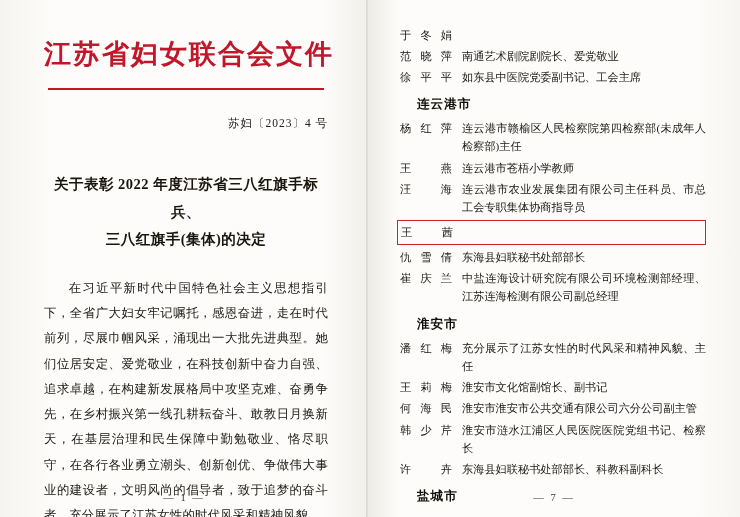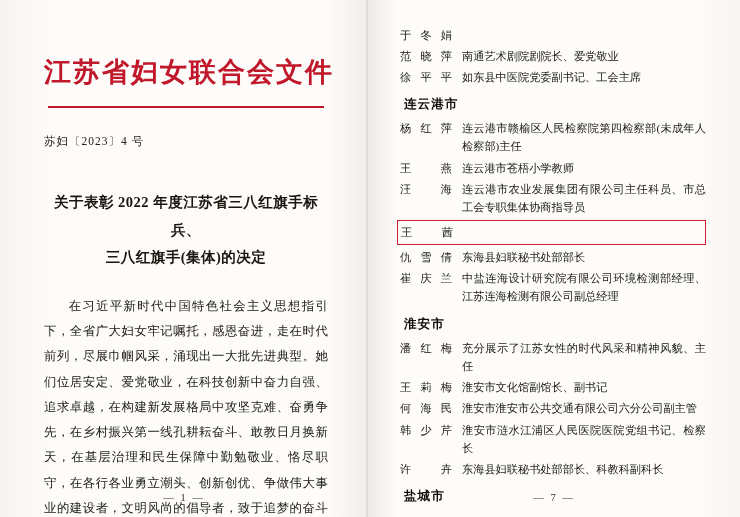--- a/index.html
+++ b/index.html
@@ -21,21 +21,21 @@
     display: flex;
   }
   .page {
     position: relative;
     background: #fbfaf7;
     box-sizing: border-box;
   }
   .page-left {
     width: 368px;
     height: 517px;
-    padding: 26px 40px 18px 44px;
+    padding: 8px 40px 18px 44px;
     background: linear-gradient(to right, #f6f4f0 0%, #fdfcfa 14%, #fdfcfa 88%, #f1efea 100%);
   }
   .page-right {
     width: 372px;
     height: 517px;
     padding: 24px 34px 18px 32px;
     background: linear-gradient(to left, #f7f5f1 0%, #fdfcfa 12%, #fdfcfa 92%, #ecebe6 100%);
   }
   .gutter {
     position: absolute;
@@ -57,21 +57,21 @@
     letter-spacing: 2px;
     margin-top: 28px;
     white-space: nowrap;
   }
   .title-rule {
     margin: 16px 4px 0 4px;
     height: 2px;
     background: #c0182a;
   }
   .doc-number {
-    text-align: left;
+    text-align: right;
     font-size: 11.5px;
     color: #23201e;
     margin-top: 26px;
     letter-spacing: 1px;
   }
   .decision-title {
     text-align: center;
     font-weight: bold;
     font-size: 14.5px;
     color: #19160f;
@@ -124,21 +124,21 @@
   }
   .roster-name span.ch { display: inline-block; }
   .roster-desc {
     flex: 1;
     text-align: justify;
   }
   .city-head {
     font-weight: bold;
     font-size: 12.6px;
     color: #120f0c;
-    margin: 7px 0 3px 4px;
+    margin: 7px 0 3px 17px;
     letter-spacing: 1px;
   }
   .highlight-box {
     border: 1.6px solid #d0202f;
     padding: 2px 3px 3px 3px;
     margin: 2px 0 2px -3px;
     box-sizing: border-box;
   }
   .highlight-box .roster-row { padding: 0; }
   .page-num-right {

